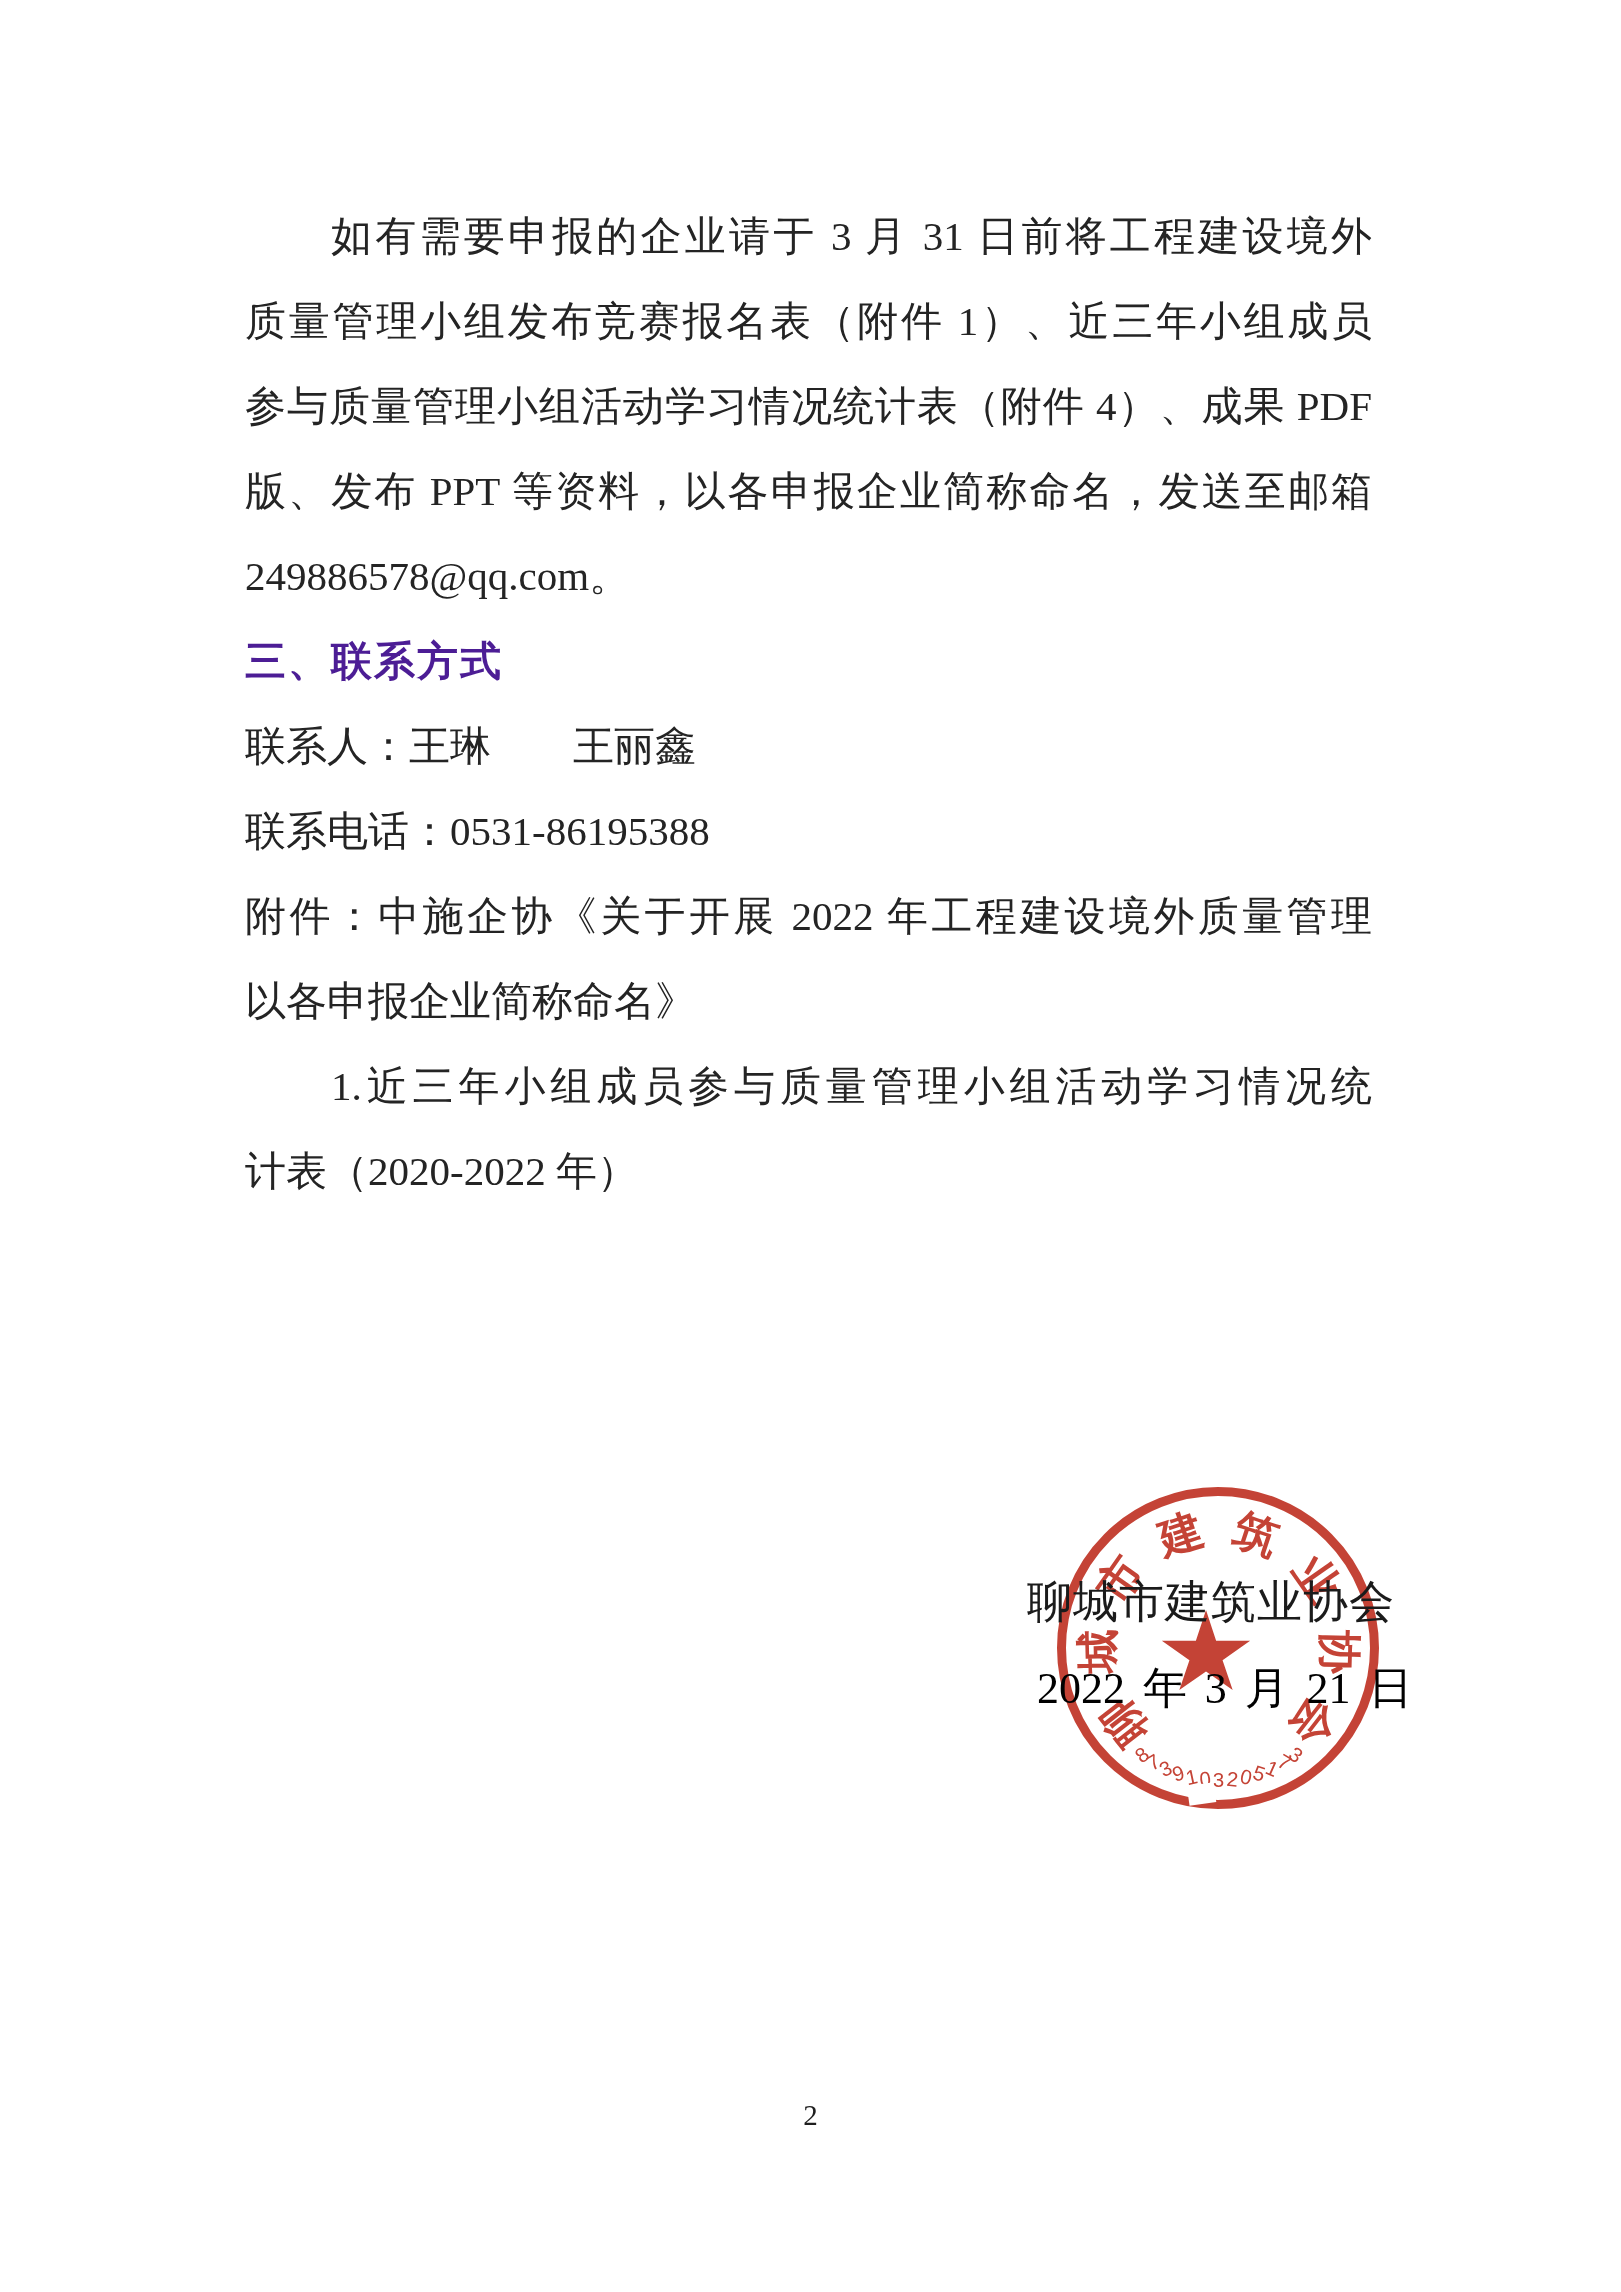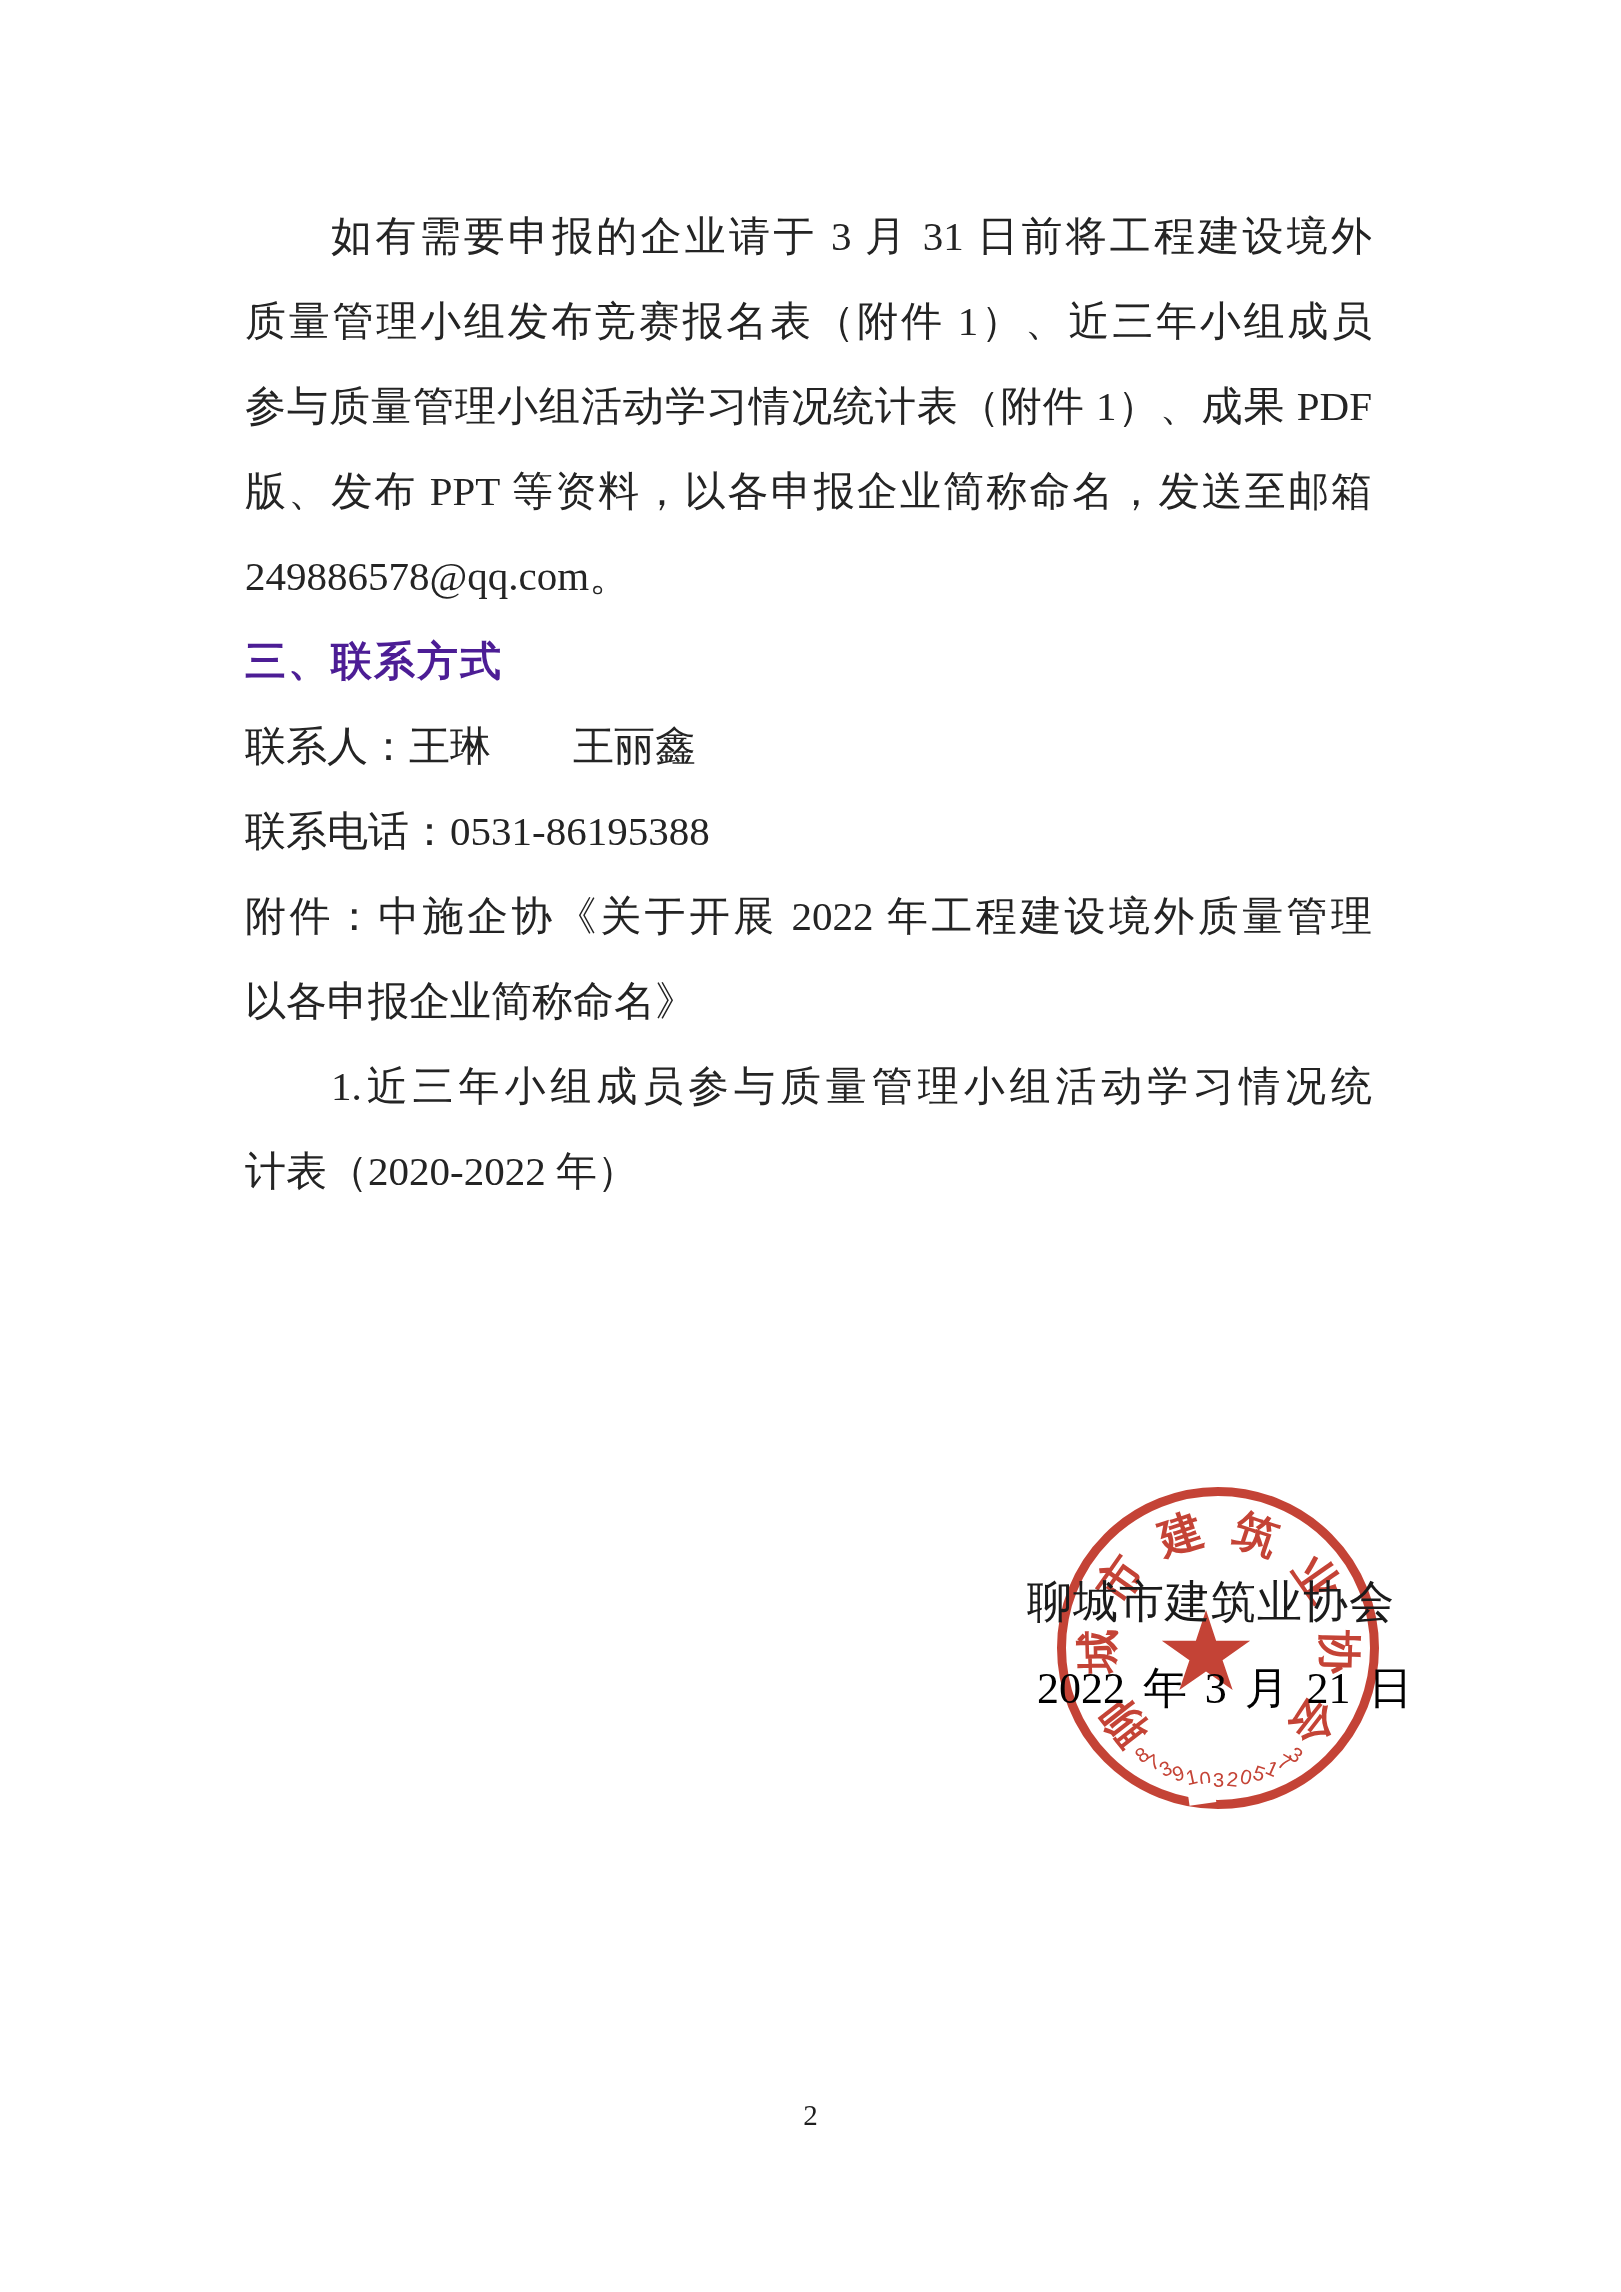--- a/index.html
+++ b/index.html
@@ -86,21 +86,21 @@
   }
 </style>
 </head>
 <body>
 
 <div class="page">
 
   <div class="body-text">
       <div class="line indent justify">如有需要申报的企业请于 3 月 31 日前将工程建设境外</div>
       <div class="line justify">质量管理小组发布竞赛报名表（附件 1）、近三年小组成员</div>
-      <div class="line justify">参与质量管理小组活动学习情况统计表（附件 1）、成果 PDF</div>
+      <div class="line justify">参与质量管理小组活动学习情况统计表（附件 4）、成果 PDF</div>
       <div class="line justify">版、发布 PPT 等资料，以各申报企业简称命名，发送至邮箱</div>
       <div class="line">249886578@qq.com。</div>
       <div class="line bold">三、联系方式</div>
       <div class="line">联系人：王琳　　王丽鑫</div>
       <div class="line">联系电话：0531-86195388</div>
       <div class="line justify">附件：中施企协《关于开展 2022 年工程建设境外质量管理</div>
       <div class="line">以各申报企业简称命名》</div>
       <div class="line indent justify">1.近三年小组成员参与质量管理小组活动学习情况统</div>
       <div class="line">计表（2020-2022 年）</div>
     </div>

